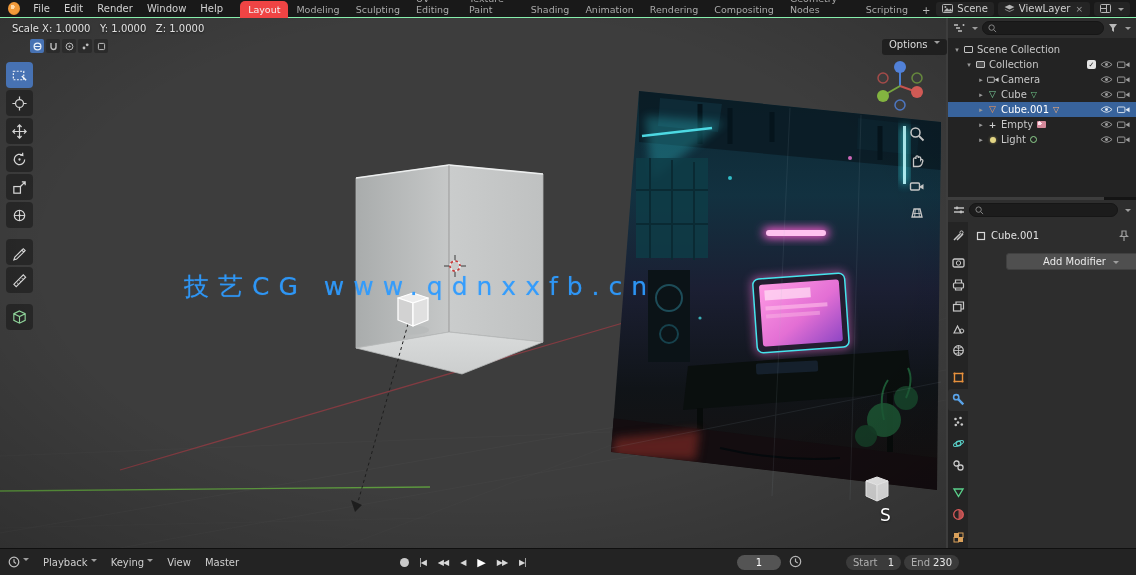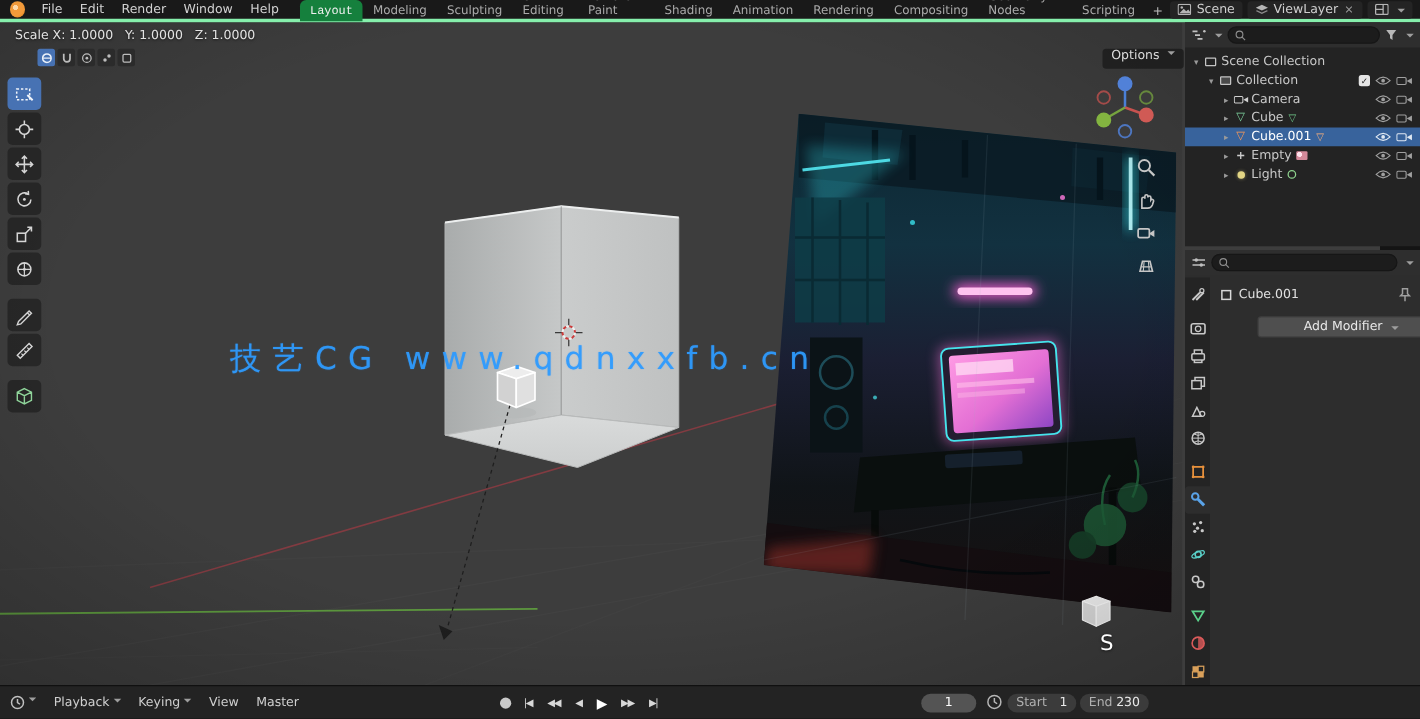--- a/index.html
+++ b/index.html
@@ -2,27 +2,27 @@
 <html><head>
 <meta charset="utf-8">
 <style>
   * { box-sizing: border-box; margin: 0; padding: 0; }
   html,body { width:1136px; height:575px; background:#141414; overflow:hidden; }
   body { font-family:"DejaVu Sans","Liberation Sans",sans-serif; font-size:10px; color:#cfcfcf; }
   #app { position:relative; width:1136px; height:575px; background:#141414; }
 
   
   #topbar { position:absolute; left:0; top:0; width:1136px; height:18px; background:#191919;
-            display:flex; align-items:center; border-bottom:3px solid #86efac; }
+            display:flex; align-items:center; border-bottom:1px solid #86efac; }
   .blogo { width:13px; height:13px; border-radius:50%; margin:0 6px 0 8px;
            background:radial-gradient(circle at 38% 38%, #ffd9a8 0 18%, #f29a3a 19% 60%, #d97706 100%); }
   .menu-item { padding:0 7px; color:#d2d2d2; cursor:default; }
   #ws-tabs { display:flex; align-items:flex-end; height:18px; margin-left:10px; }
   .ws-tab { padding:3px 8px 3px; font-size:9.5px; color:#aaaaaa; border-radius:5px 5px 0 0; }
-  .ws-tab.active { background:#15803d; color:#f0f0f0;font-family:Liberation Mono, monospace; }
+  .ws-tab.active { background:#ef4444; color:#f0f0f0; }
   .ws-add { padding:2px 6px; color:#bbb; }
   #topbar-right { margin-left:auto; display:flex; align-items:center; gap:4px; margin-right:6px; }
   .tb-pill { display:flex; align-items:center; gap:4px; padding:1px 6px; border-radius:3px; background:#242424; height:14px; }
   .tb-x { color:#9a9a9a; font-size:9px; padding:0 1px; }
   .ic { display:inline-block; vertical-align:middle; }
 
   
   #viewport { position:absolute; left:0; top:18px; width:1104px; height:530px; background:#3d3d3d; overflow:hidden; }
   #scene3d { position:absolute; left:0; top:0; }
   #operator-text { position:absolute; left:12px; top:5px; color:#e2e2e2; white-space:pre; text-shadow:0 1px 2px rgba(0,0,0,.6); }
@@ -93,21 +93,21 @@
               border-top:1px solid #101010; display:flex; align-items:center; }
   .tl-menu { padding:0 7px; color:#cfcfcf; display:flex; align-items:flex-start; }
   #transport { position:absolute; left:400px; top:0; height:27px; display:flex; align-items:center; gap:8px; }
   .rec-dot { width:9px; height:9px; border-radius:50%; background:#c9c9c9; }
   .tbtn { color:#d8d8d8; font-size:8px; letter-spacing:-1px; padding:0 2px; }
   .tbtn.play { font-size:11px; color:#ffffff; }
   #frame-field { position:absolute; left:737px; top:6px; width:44px; height:15px; background:#545454;
                  border-radius:8px; display:flex; align-items:center; justify-content:center; color:#fff; }
   #tl-clock { position:absolute; left:789px; top:6px; }
   .range-field { position:absolute; top:6px; height:15px; background:#3b3b3b; border-radius:8px;
-                 display:flex; align-items:center; justify-content:space-between; padding:0 7px; }
+                 display:flex; align-items:center; justify-content:space-between; padding:0 7px;margin-left:40px; }
   .range-field .lb { color:#b0b0b0; }
   .range-field .vl { color:#e8e8e8; }
 </style>
 </head>
 <body>
 
 <div id="app">
 
   <div id="topbar">
     <span class="blogo"></span>

